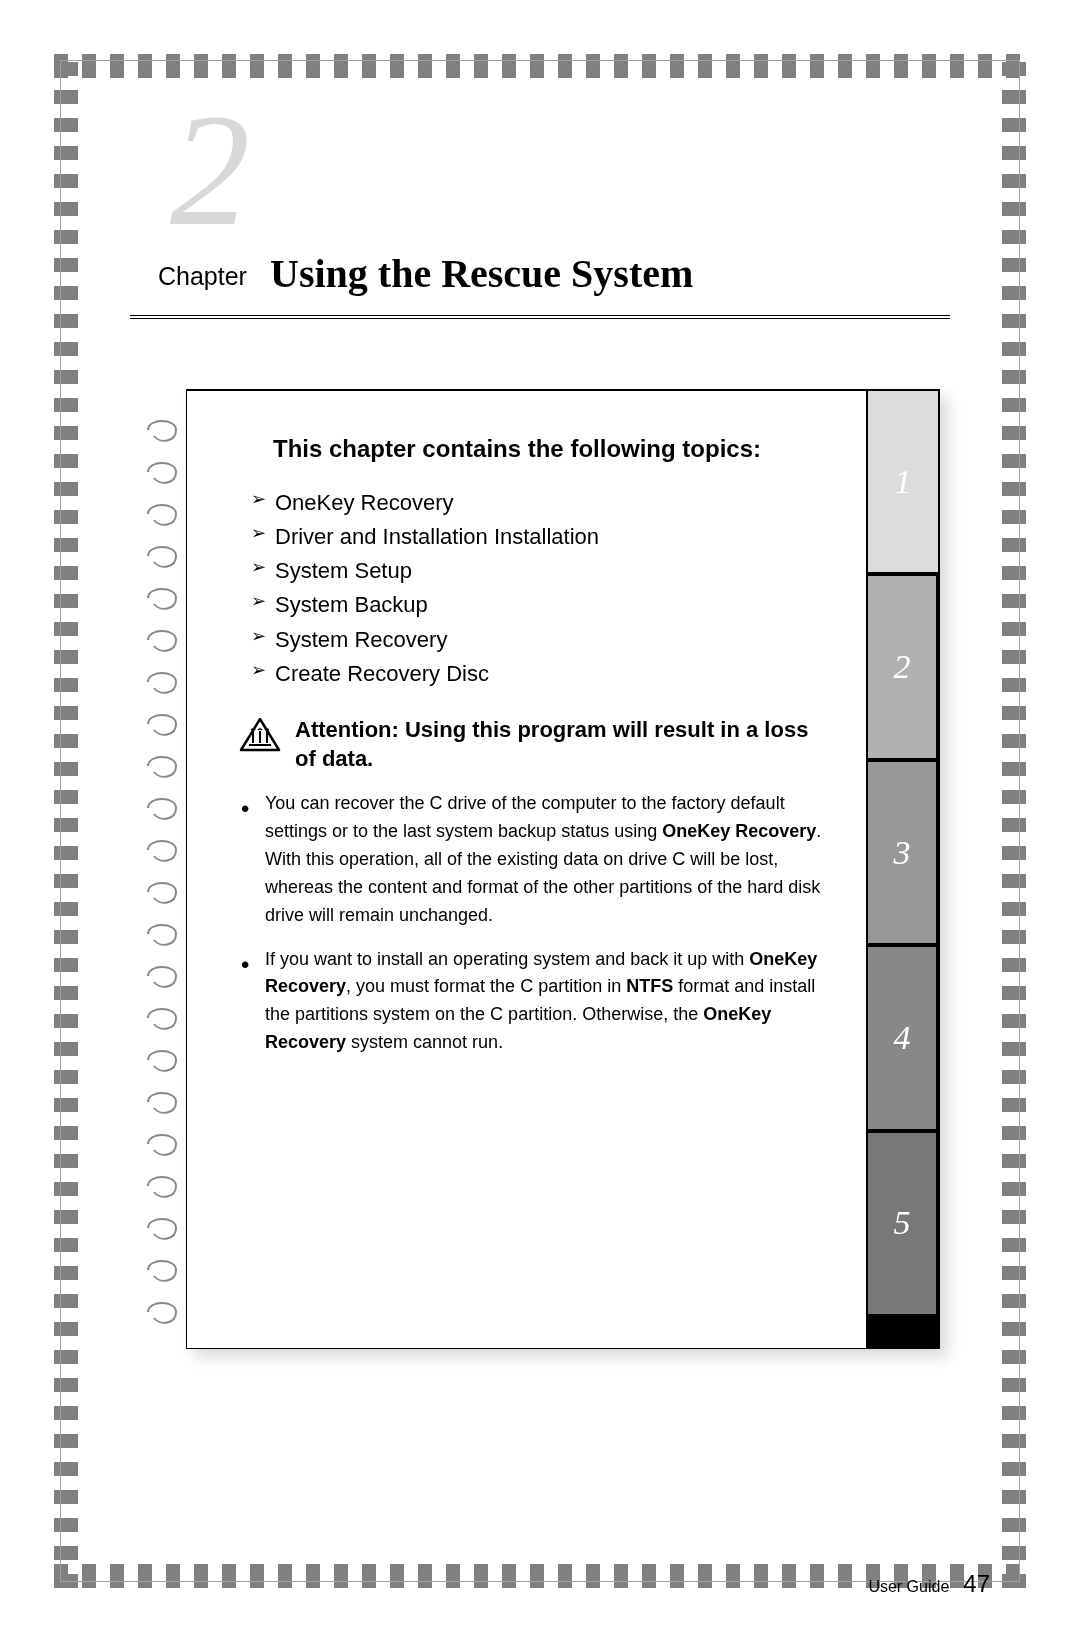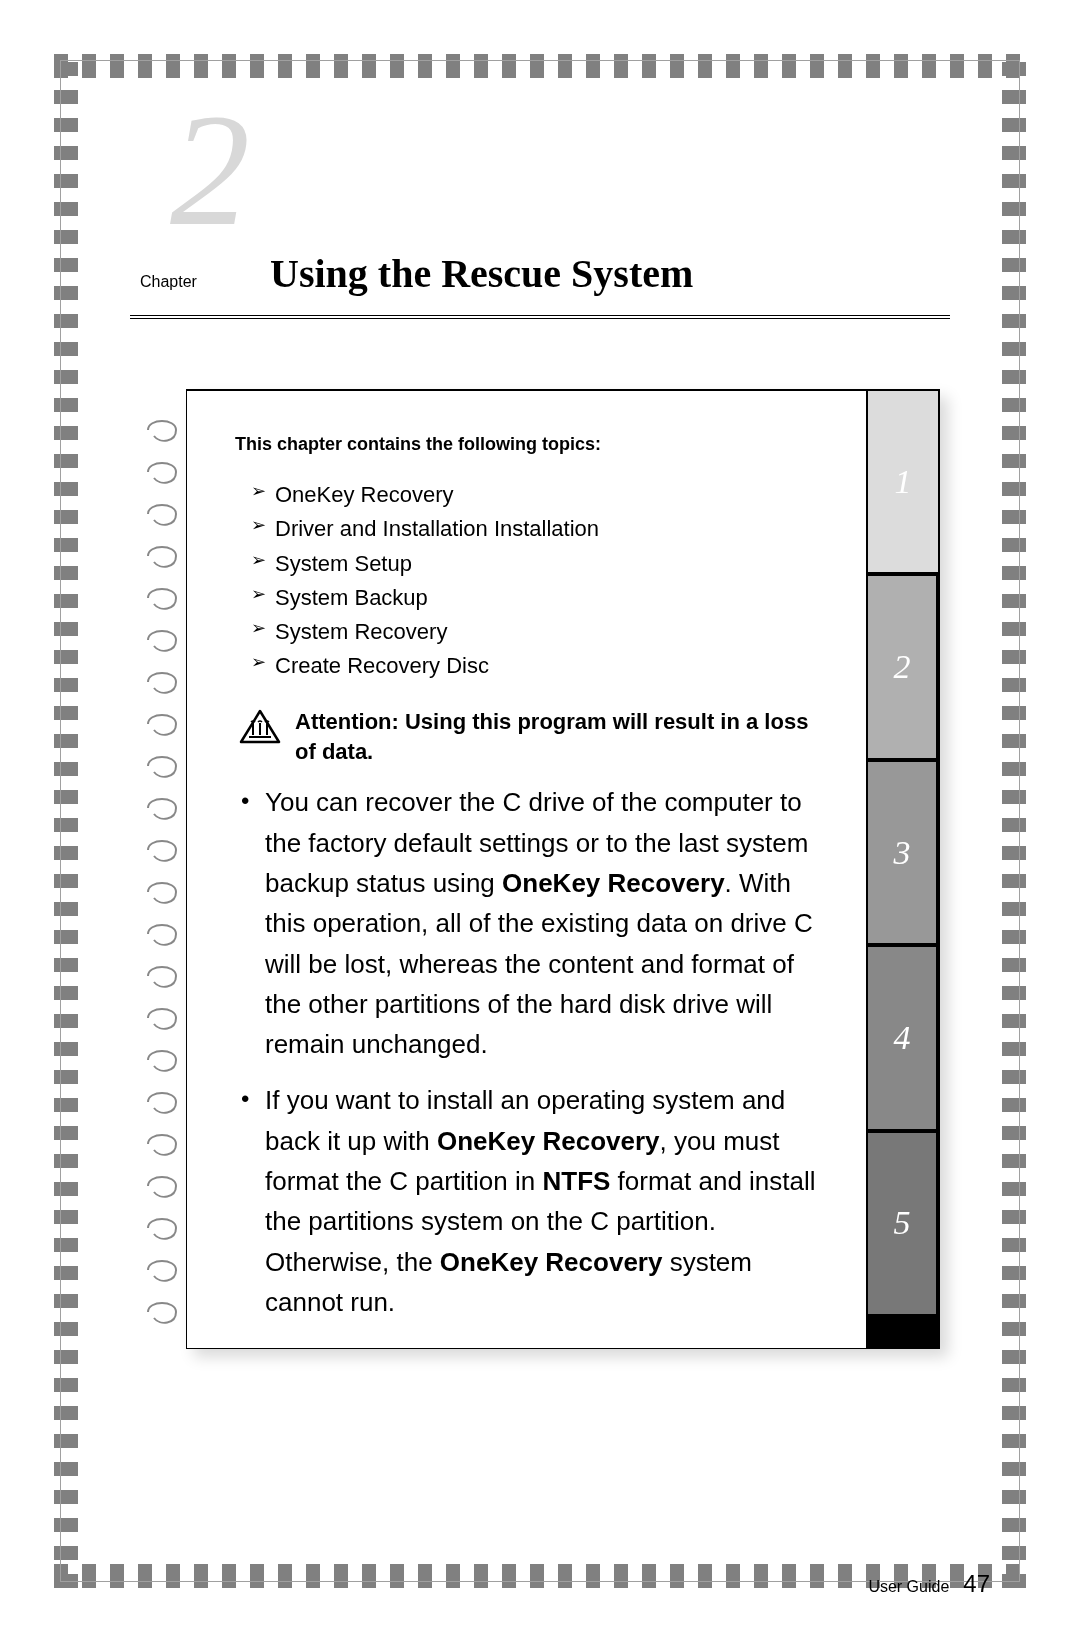--- a/index.html
+++ b/index.html
@@ -46,23 +46,23 @@
     font-size: 160px;
     line-height: 1;
     color: #d8d8d8;
     position: absolute;
     left: 40px;
     top: -20px;
     font-weight: normal;
   }
   .chapter-label {
     position: absolute;
-    left: 10px;
+    left: 28px;
     bottom: 24px;
-    font-size: 16px;
+    font-size: 25px;
     color: #000;
   }
   .chapter-title {
     font-size: 40px;
     font-weight: bold;
     margin-left: 140px;
     padding-top: 140px;
     color: #000;
     font-family: Liberation Serif, serif;
   }
@@ -123,24 +123,25 @@
     font-size: 34px;
     color: #fff;
   }
   .tab.t1 { background: #dcdcdc; color: #fff; margin-top:0; margin-right:0;}
   .tab.t2 { background: #b0b0b0; }
   .tab.t3 { background: #989898; }
   .tab.t4 { background: #888888; }
   .tab.t5 { background: #787878; }
   .tab-gap { height: 32px; }
   .topics-heading {
-    font-size: 18px;
+    font-size: 24px;
     font-weight: bold;
     margin-bottom: 22px;
     line-height: 1.3;
+    margin-left: 38px;
   }
   .topics-list {
     list-style: none;
     margin: 0 0 24px 16px;
   }
   .topics-list li {
     font-size: 22px;
     line-height: 1.55;
     padding-left: 24px;
     position: relative;
@@ -166,21 +167,21 @@
   .attention-text {
     font-size: 22px;
     font-weight: bold;
     line-height: 1.35;
   }
   .body-list {
     list-style: none;
     margin-left: 4px;
   }
   .body-list li {
-    font-size: 26px;
+    font-size: 18px;
     line-height: 1.55;
     position: relative;
     padding-left: 26px;
     margin-bottom: 16px;
   }
   .body-list li::before {
     content: "•";
     position: absolute;
     left: 2px;
     top: 0;

